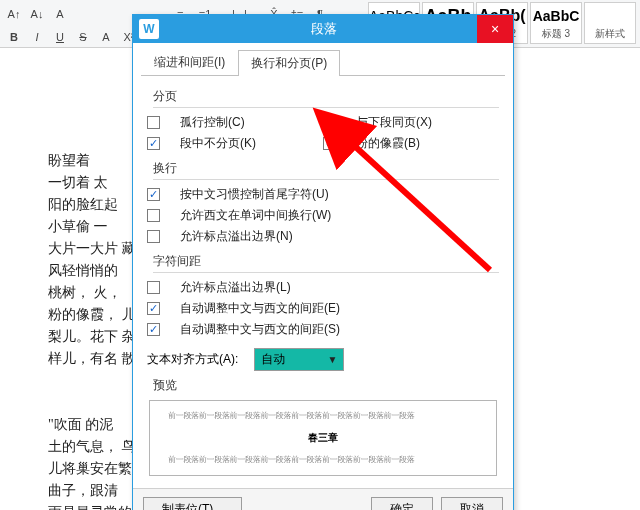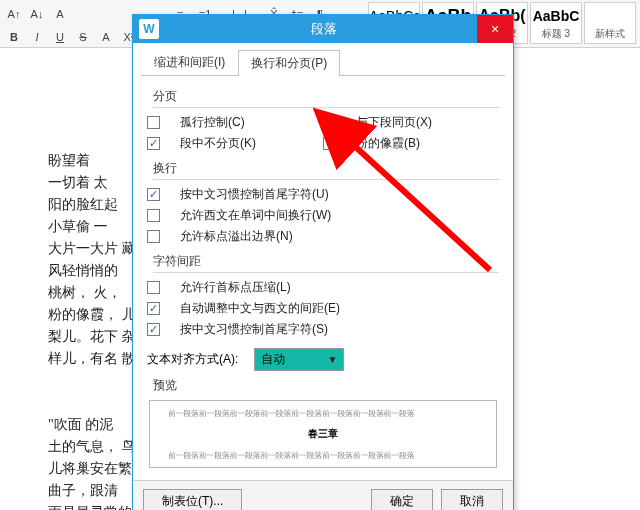--- a/index.html
+++ b/index.html
@@ -33,21 +33,21 @@
   .opts { display: flex; flex-wrap: wrap; }
   .opt { width: 50%; display: flex; align-items: center; gap: 20px; padding: 2px 0; font-size: 12px; color: #222; }
   .opt.full { width: 100%; }
   .cb { width: 13px; height: 13px; border: 1px solid #7a7a7a; display: inline-flex; align-items: center; justify-content: center; font-size: 11px; color: #1260c9; background: #fff; }
   .cb.checked::after { content: "✓"; }
 
   .align-row { display: flex; align-items: center; gap: 16px; margin: 8px 0 4px 0; }
   .select { border: 1px solid #9a9a9a; padding: 2px 6px; min-width: 90px; display: flex; align-items: center; justify-content: space-between; background: #14b8a6; }
   .select .caret { font-size: 10px; color: #222; }
 
-  .preview-box { border: 1px solid #b5b5b5; height: 68px; margin: 4px 2px; background: #fff; padding: 8px 18px; display: flex; flex-direction: column; justify-content: center; gap: 10px; }
+  .preview-box { border: 1px solid #b5b5b5; height: 76px; margin: 4px 2px; background: #fff; padding: 8px 18px; display: flex; flex-direction: column; justify-content: center; gap: 10px; }
   .preview-lines { color: #888; font-size: 8px; line-height: 10px; letter-spacing: -0.3px; overflow: hidden; white-space: nowrap; }
   .preview-mid { text-align: center; font-size: 10px; font-weight: bold; }
 
   .button-row { border-top: 1px solid #d0d0d0; padding: 8px 10px; display: flex; gap: 8px; align-items: center; background: #f5f5f5; }
   .spacer { flex: 1; }
   .btn { border: 1px solid #9c9c9c; background: #f0f0f0; padding: 3px 18px; font-size: 12px; }
 
   
   .arrow-svg { position: absolute; left: 0; top: 0; pointer-events: none; }
 
@@ -183,29 +183,29 @@
       <label class="opt full">
           <span class="cb"></span>
           <span>允许标点溢出边界(N)</span>
         </label>
     </div>
 
     <div class="group-label">字符间距</div>
     <div class="opts">
       <label class="opt full">
           <span class="cb"></span>
-          <span>允许行首标点压缩(L)</span>
+          <span>允许标点溢出边界(L)</span>
         </label>
       <label class="opt full">
           <span class="cb checked"></span>
           <span>自动调整中文与西文的间距(E)</span>
         </label>
       <label class="opt full">
           <span class="cb checked"></span>
-          <span>按中文习惯控制首尾字符(S)</span>
+          <span>自动调整中文与西文的间距(S)</span>
         </label>
     </div>
 
     <div class="align-row">
       <span>文本对齐方式(A):</span>
       <div class="select">
         <span>自动</span>
         <span class="caret">▼</span>
       </div>
     </div>

